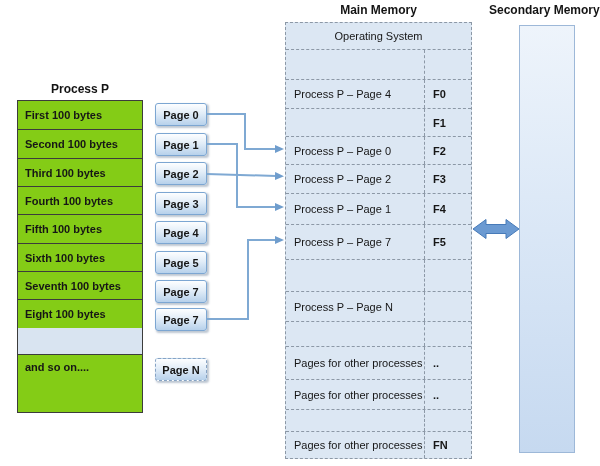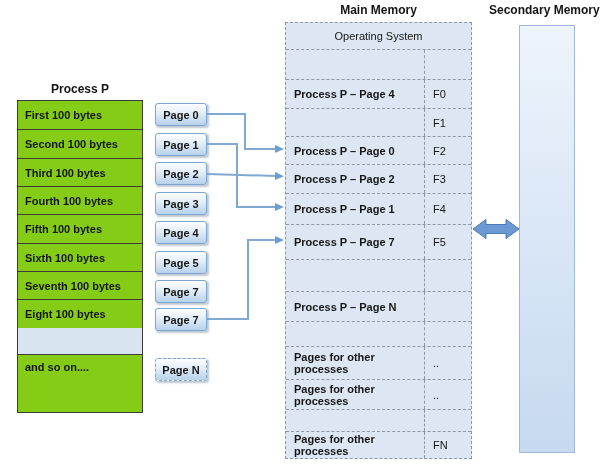--- a/index.html
+++ b/index.html
@@ -40,26 +40,26 @@
   }
   .mm-header{
     box-sizing:border-box;height:26px;display:flex;align-items:center;justify-content:center;
     font-size:11px;font-weight:normal;background:#dce7f3;
   }
   .mm-row{
     box-sizing:border-box;border-top:1px dashed #8c98a6;display:flex;background:#dce7f3;
   }
   .mm-label{
     flex:1;display:flex;align-items:center;padding-left:8px;
-    font-size:11px;font-weight:bold;
+    font-size:11px;font-weight:normal;
   }
   .mm-frame{
     width:47px;box-sizing:border-box;border-left:1px dashed #8c98a6;
     display:flex;align-items:center;padding-left:8px;
-    font-size:11px;font-weight:normal;
+    font-size:11px;font-weight:bold;
   }
   
   #secondary-memory{
     position:absolute;left:519px;top:25px;width:56px;height:428px;box-sizing:border-box;
     border:1px solid #9db8d8;
     background:linear-gradient(180deg,#eef4fb 0%,#dde9f7 40%,#c6d9f0 100%);
   }
   
   #connectors{
     position:absolute;left:0;top:0;width:600px;height:466px;

